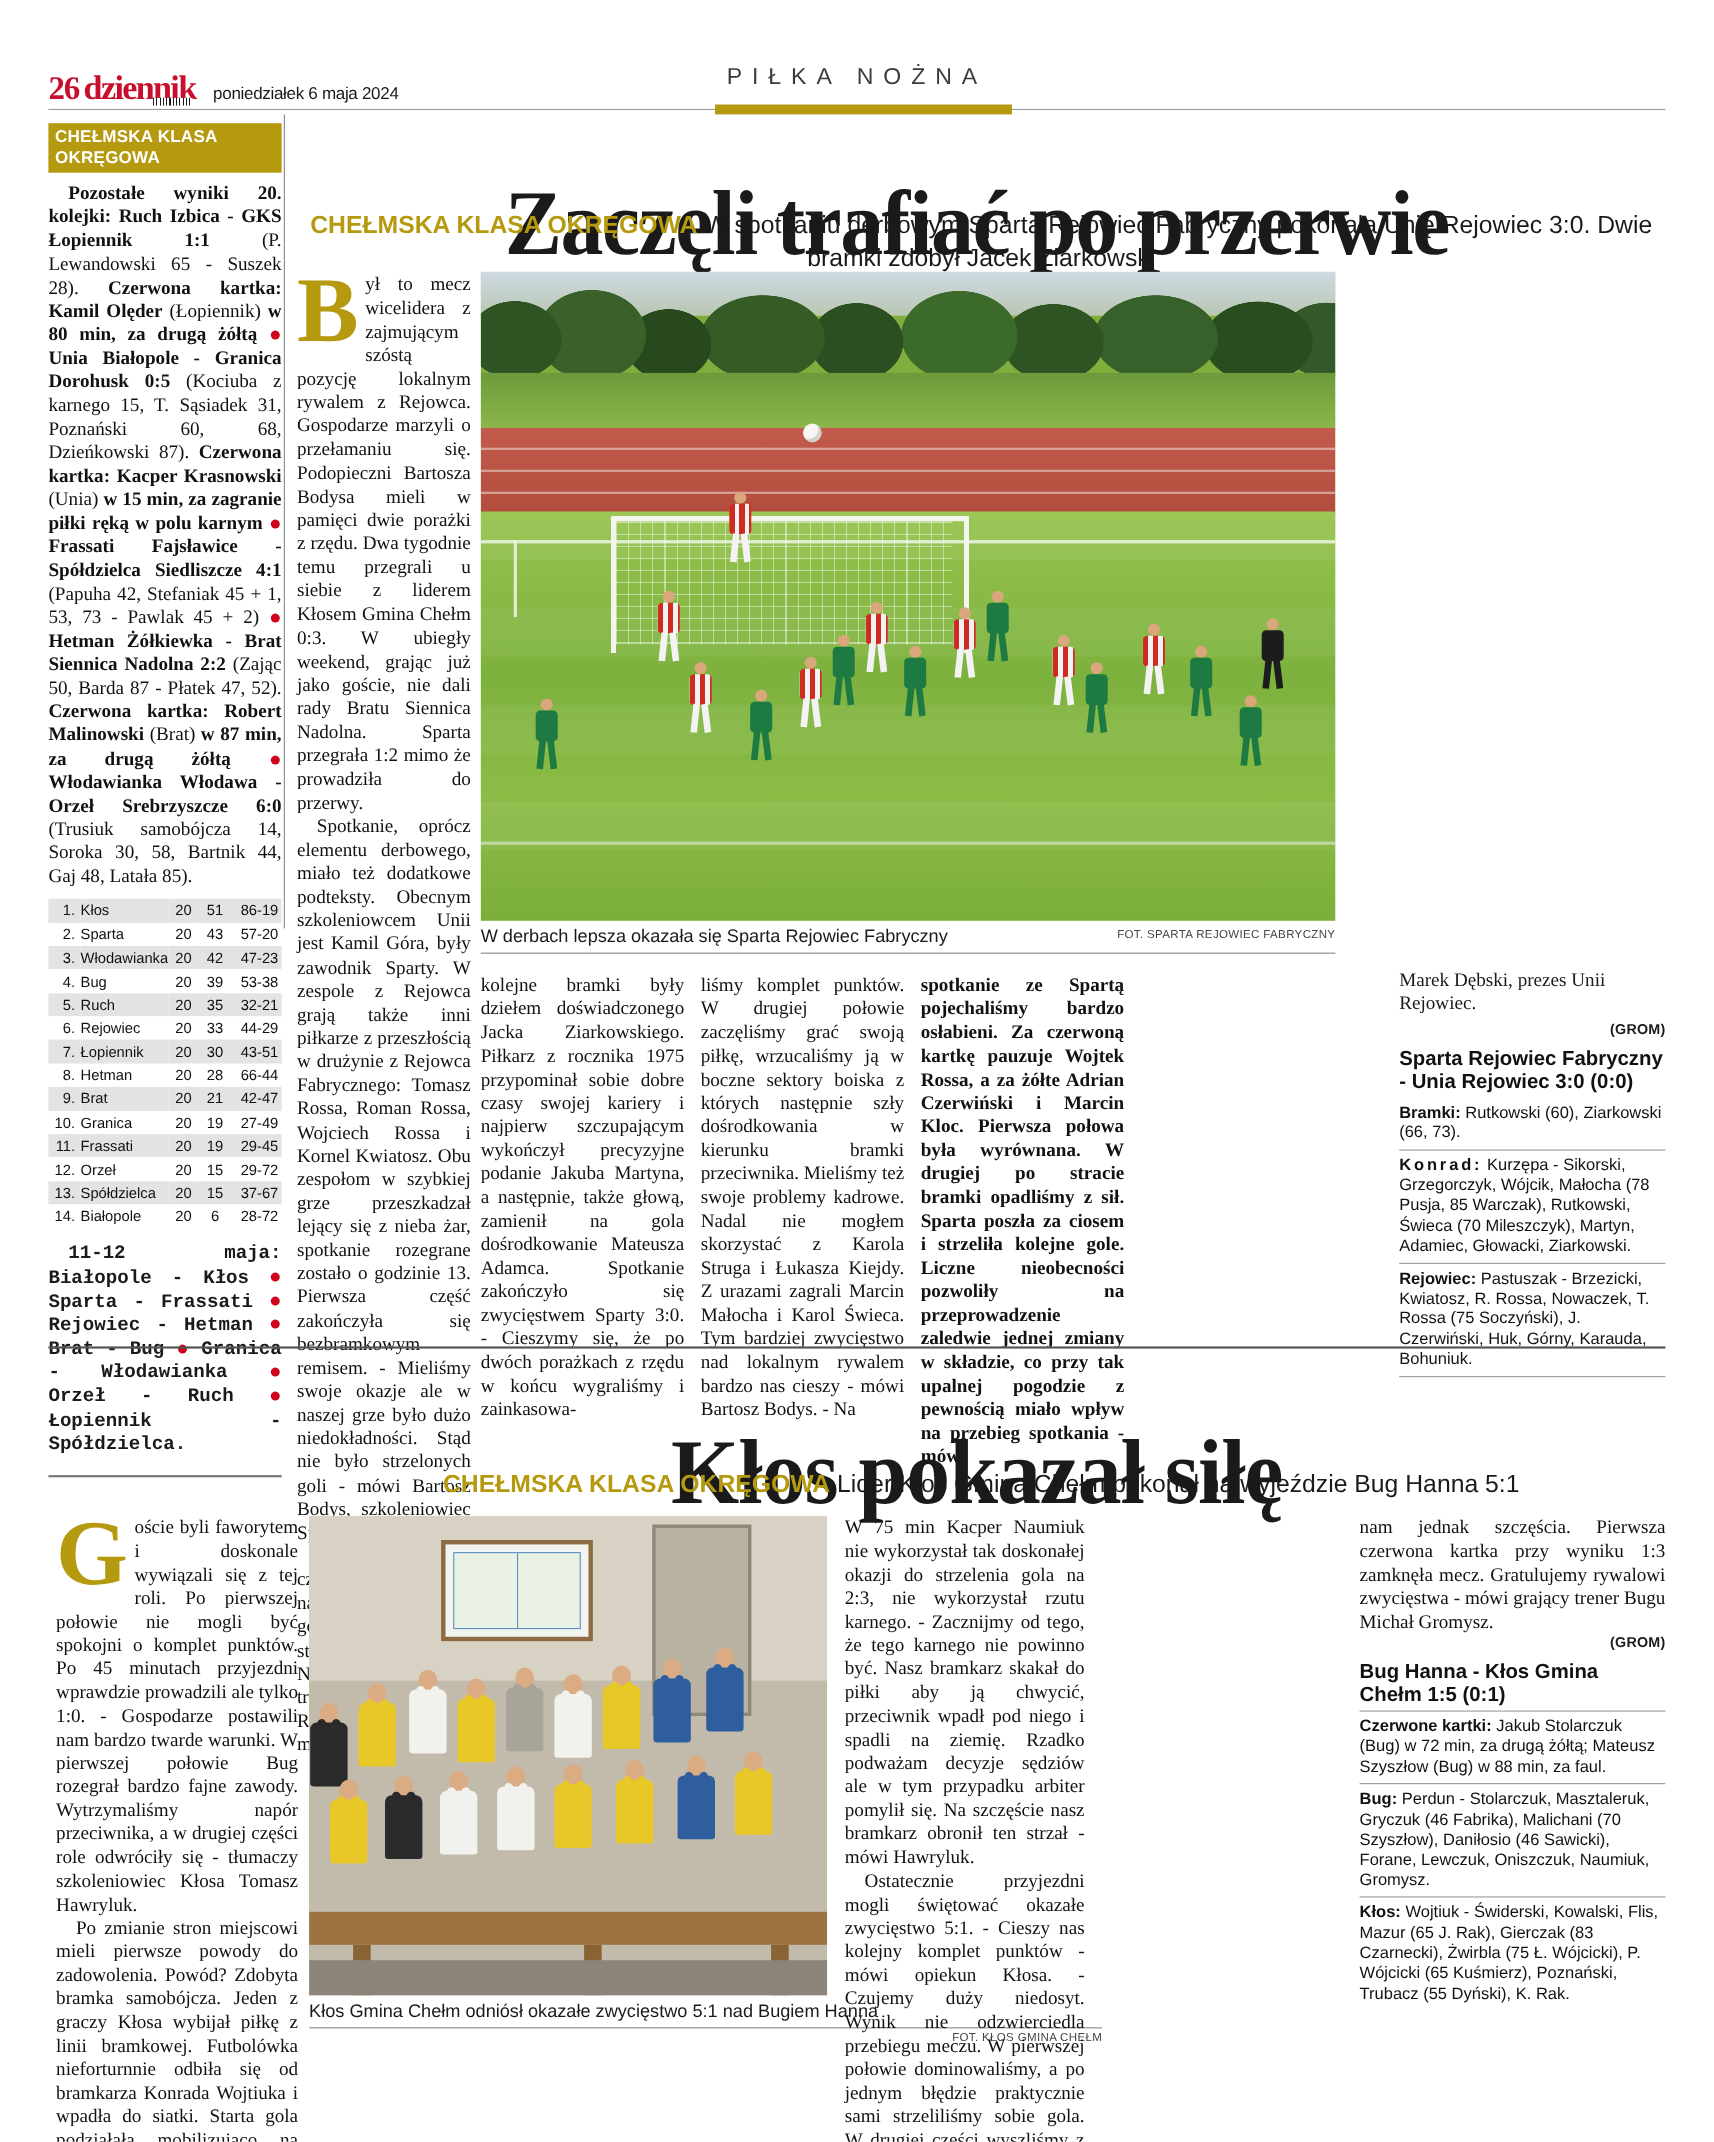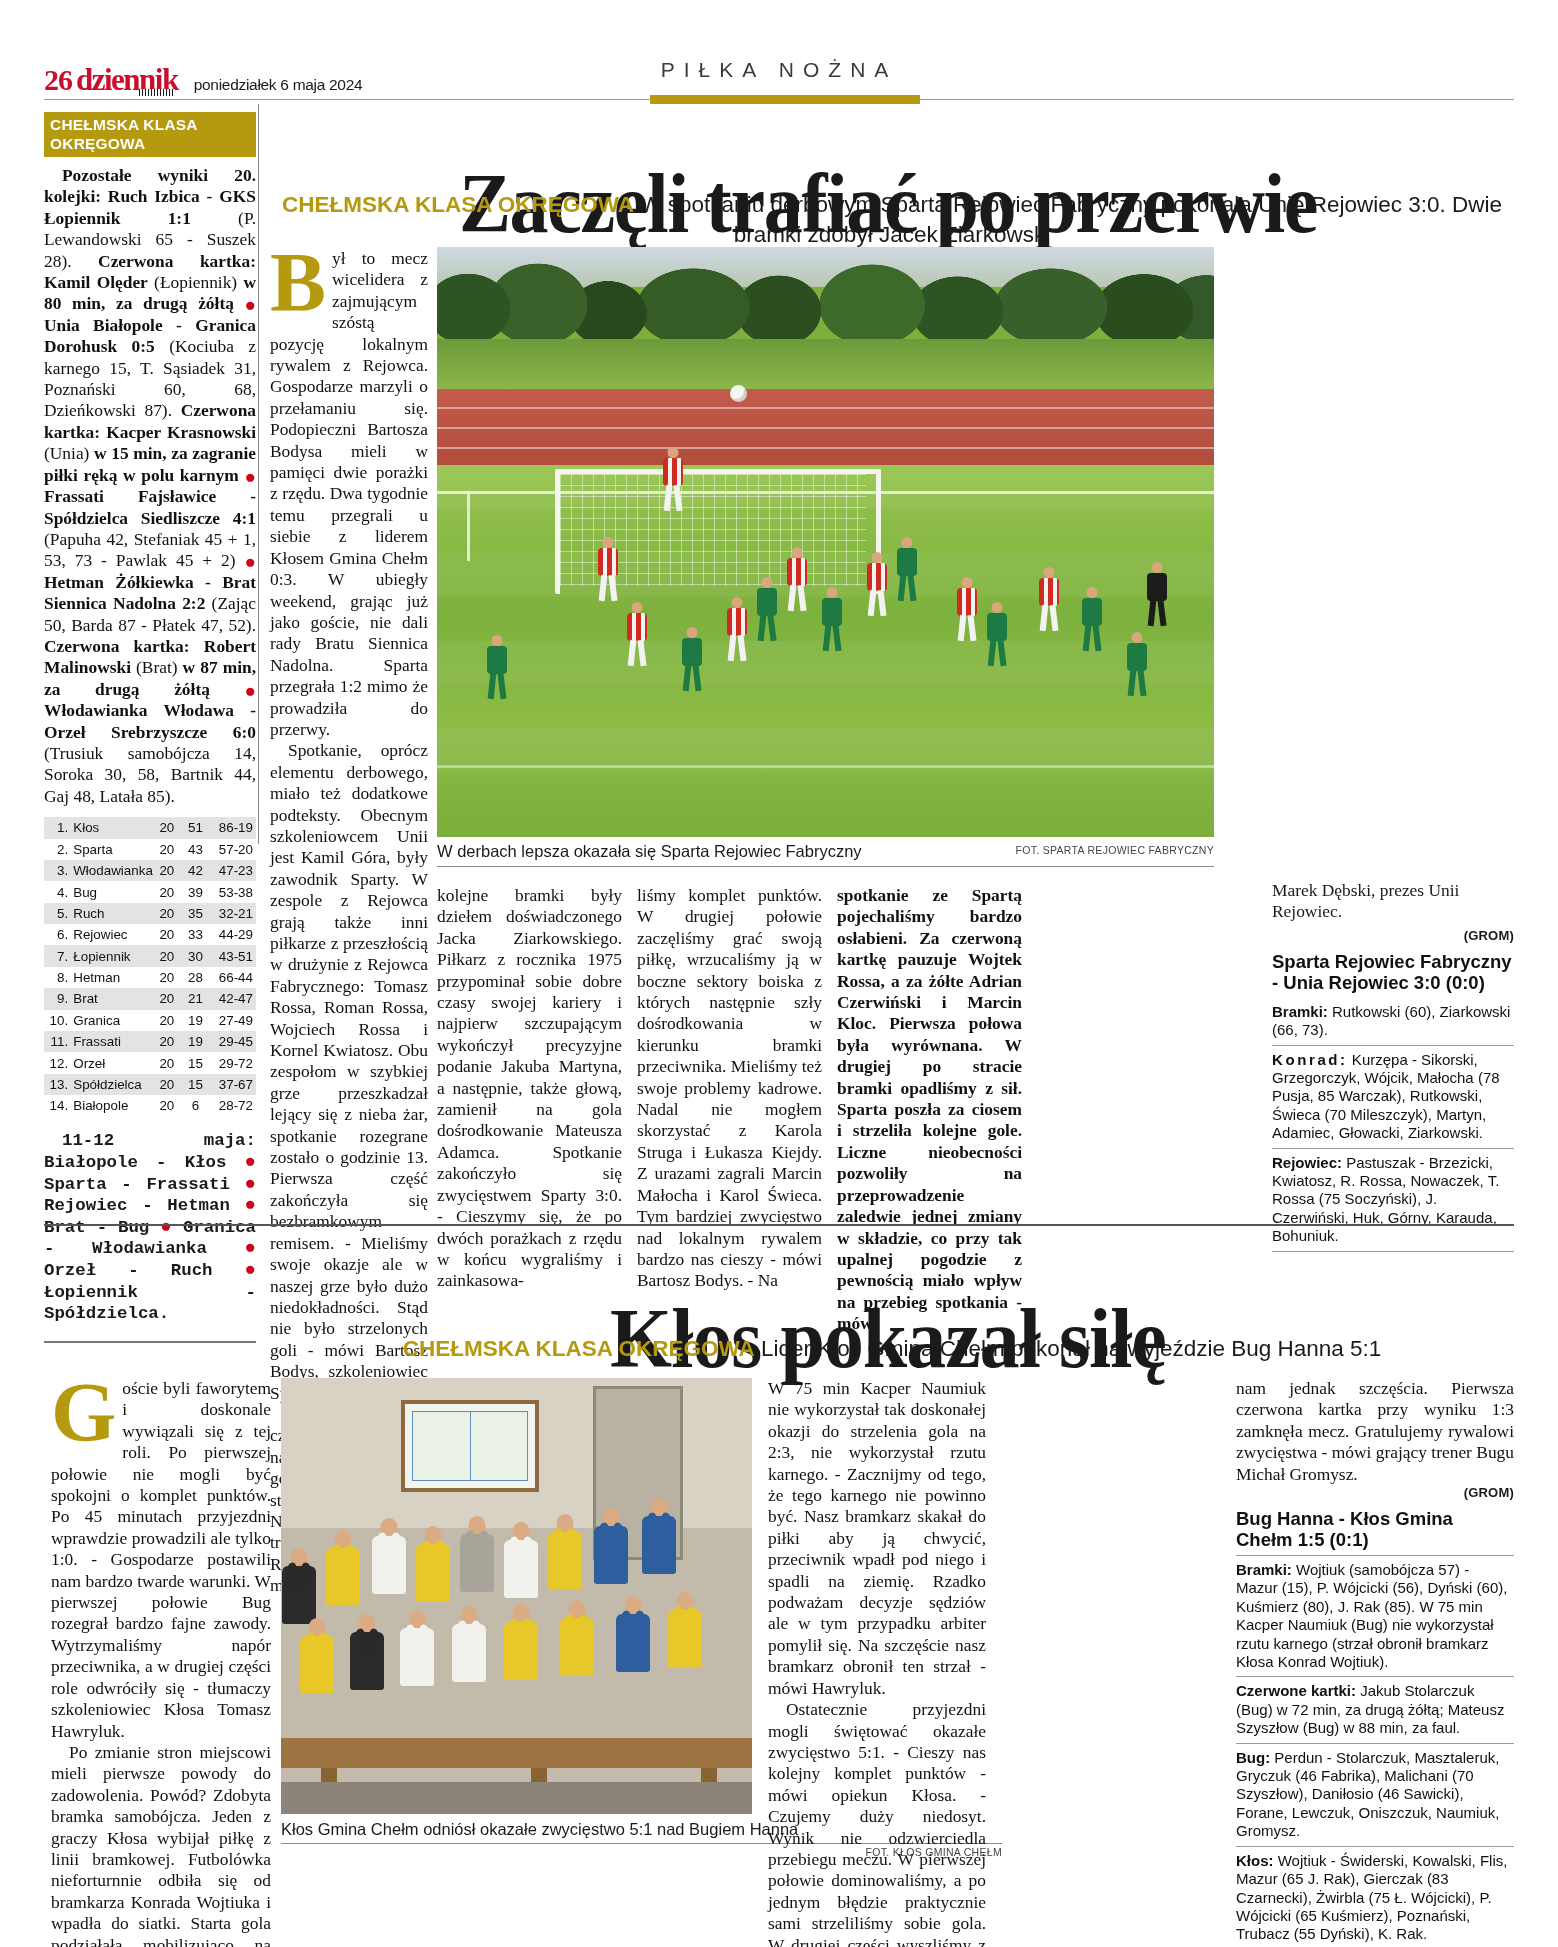--- a/index.html
+++ b/index.html
@@ -719,23 +719,20 @@
     <p>Ostatecznie przyjezdni mogli świętować okazałe zwycięstwo 5:1. - Cieszy nas kolejny komplet punktów - mówi opiekun Kłosa. - Czujemy duży niedosyt. Wynik nie odzwierciedla przebiegu meczu. W pierwszej połowie dominowaliśmy, a po jednym błędzie praktycznie sami strzeliliśmy sobie gola. W drugiej części wyszliśmy z zamiarem odwrócenia rezultatu. Brakowało</p>
   </div>
   <div class="a2-col" style="left:1236px;top:1378px;width:278px;">
     <p>nam jednak szczęścia. Pierwsza czerwona kartka przy wyniku 1:3 zamknęła mecz. Gratulujemy rywalowi zwycięstwa - mówi grający trener Bugu Michał Gromysz.</p>
   </div>
 
   <div class="a2-side" style="top:1480px;">
     <div class="side-grom">(GROM)</div>
     <div class="side-title">Bug Hanna - Kłos Gmina Chełm 1:5 (0:1)</div>
     <div class="side-block bordered">
-      <b>Bramki:</b><span> Wojtiuk (samobójcza 57) - Mazur (15), P. Wójcicki (56), Dyński (60), Kuśmierz (80), J. Rak (85). W 75 min Kacper Naumiuk (Bug) nie wykorzystał rzutu karnego (strzał obronił bramkarz Kłosa Konrad Wojtiuk).</span>
-    </div>
-    <div class="side-block bordered">
       <b>Czerwone kartki:</b><span> Jakub Stolarczuk (Bug) w 72 min, za drugą żółtą; Mateusz Szyszłow (Bug) w 88 min, za faul.</span>
     </div>
     <div class="side-block bordered">
       <b>Bug:</b><span> Perdun - Stolarczuk, Masztaleruk, Gryczuk (46 Fabrika), Malichani (70 Szyszłow), Daniłosio (46 Sawicki), Forane, Lewczuk, Oniszczuk, Naumiuk, Gromysz.</span>
     </div>
     <div class="side-block bordered">
       <b>Kłos:</b><span> Wojtiuk - Świderski, Kowalski, Flis, Mazur (65 J. Rak), Gierczak (83 Czarnecki), Żwirbla (75 Ł. Wójcicki), P. Wójcicki (65 Kuśmierz), Poznański, Trubacz (55 Dyński), K. Rak.</span>
     </div>
 
   </div>

